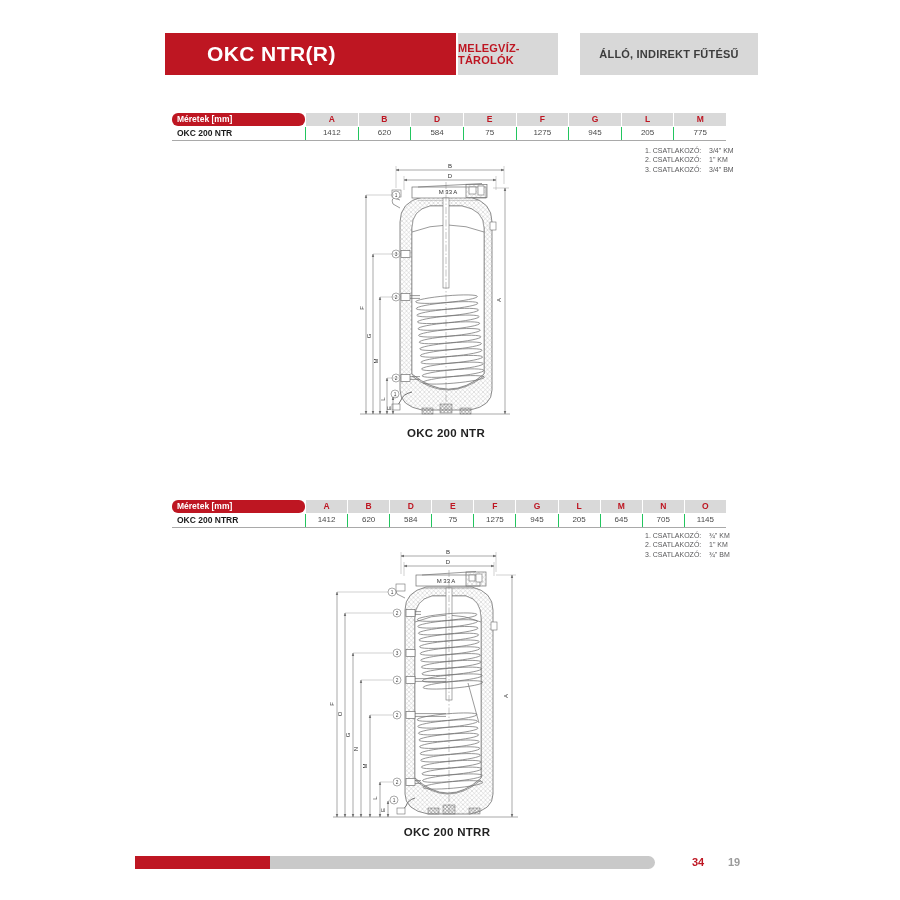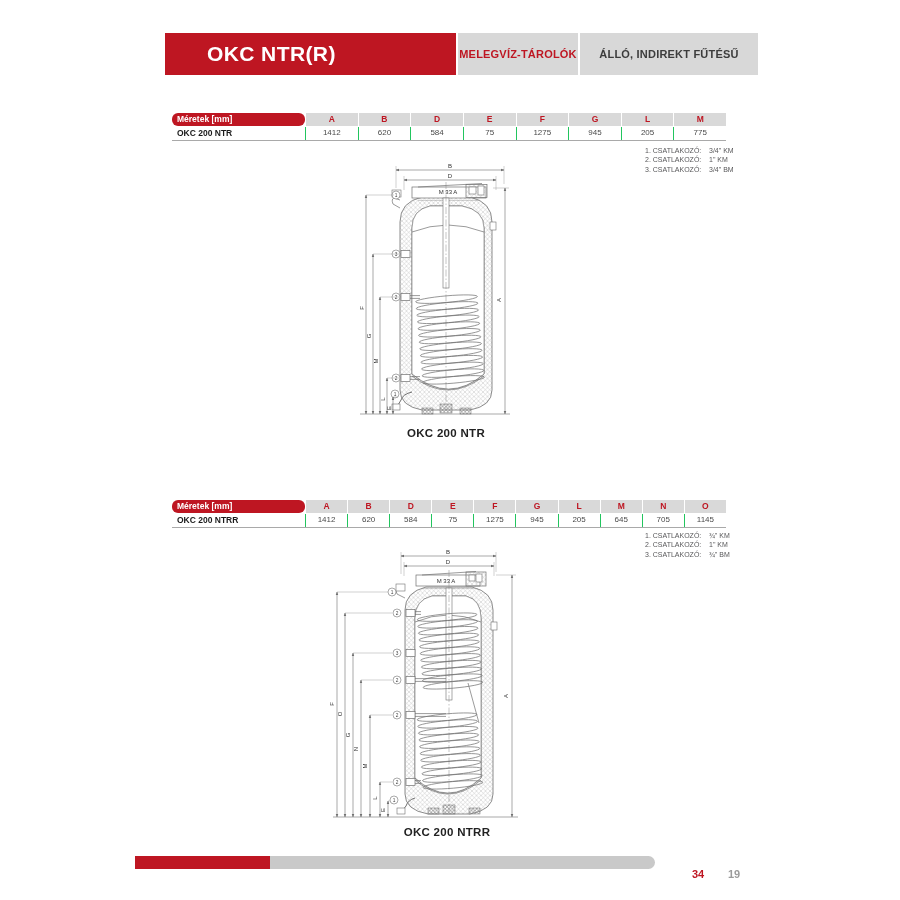--- a/index.html
+++ b/index.html
@@ -4,21 +4,21 @@
 <style>
   html,body{margin:0;padding:0;background:#fff;}
   .page{position:relative;width:900px;height:900px;background:#fff;overflow:hidden;
         font-family:"Liberation Sans",sans-serif;}
   
   .banner{position:absolute;left:165px;top:33px;width:291px;height:42px;background:#be1622;
           color:#fff;font-weight:bold;font-size:21px;line-height:42px;padding-left:42px;
           box-sizing:border-box;letter-spacing:0.4px;}
   .hbox{position:absolute;top:33px;height:42px;background:#d8d8d8;display:flex;
         align-items:center;justify-content:center;font-weight:bold;font-size:11px;letter-spacing:0.2px;}
-  .hbox.cat{left:458px;width:120px;color:#be1622;}
+  .hbox.cat{left:458px;width:100px;color:#be1622;}
   .hbox.typ{left:580px;width:178px;color:#3c3c3c;}
   
   .tbl{position:absolute;left:172px;width:554px;font-size:8.5px;}
   .thdr{display:flex;height:13px;}
   .thdr .tlabel{width:133px;background:#be1622;color:#fff;font-weight:bold;line-height:13px;
                 padding-left:5px;box-sizing:border-box;border-radius:6px;}
   .thdr .tcol{flex:1;background:#d9d9d9;color:#be1622;font-weight:bold;text-align:center;
               line-height:13px;border-left:1.5px solid #fff;}
   .trow{display:flex;height:13px;border-top:1.5px solid #fff;border-bottom:1.5px solid #a9a9a9;}
   .trow .tlabel2{width:133px;font-weight:bold;color:#1a1a1a;line-height:13px;padding-left:5px;
@@ -37,21 +37,21 @@
   .dl{stroke:#707070;stroke-width:0.6;}
   .ext{stroke:#9a9a9a;stroke-width:0.45;}
   .tick{stroke:#9a9a9a;stroke-width:0.45;}
   .dt{font-size:6px;fill:#333;}
   .pn{font-size:4.8px;fill:#444;}
   .ln{stroke:#707070;stroke-width:0.7;fill:none;}
   
   .fbar{position:absolute;left:135px;top:856px;width:520px;height:13px;background:#c9c9c9;
         border-radius:0 7px 7px 0;}
   .fred{position:absolute;left:0;top:0;width:135px;height:13px;background:#be1622;}
-  .fpage{position:absolute;top:856px;font-size:11px;font-weight:bold;margin-top:12px;}
+  .fpage{position:absolute;top:856px;font-size:11px;font-weight:bold;}
   .fcur{left:692px;color:#be1622;}
   .fnext{left:728px;color:#9b9b9b;font-weight:bold;}
 </style>
 </head>
 <body>
 
 <div class="page">
 
   <div class="banner">OKC NTR(R)</div>
   <div class="hbox cat">MELEGVÍZ-TÁROLÓK</div>

